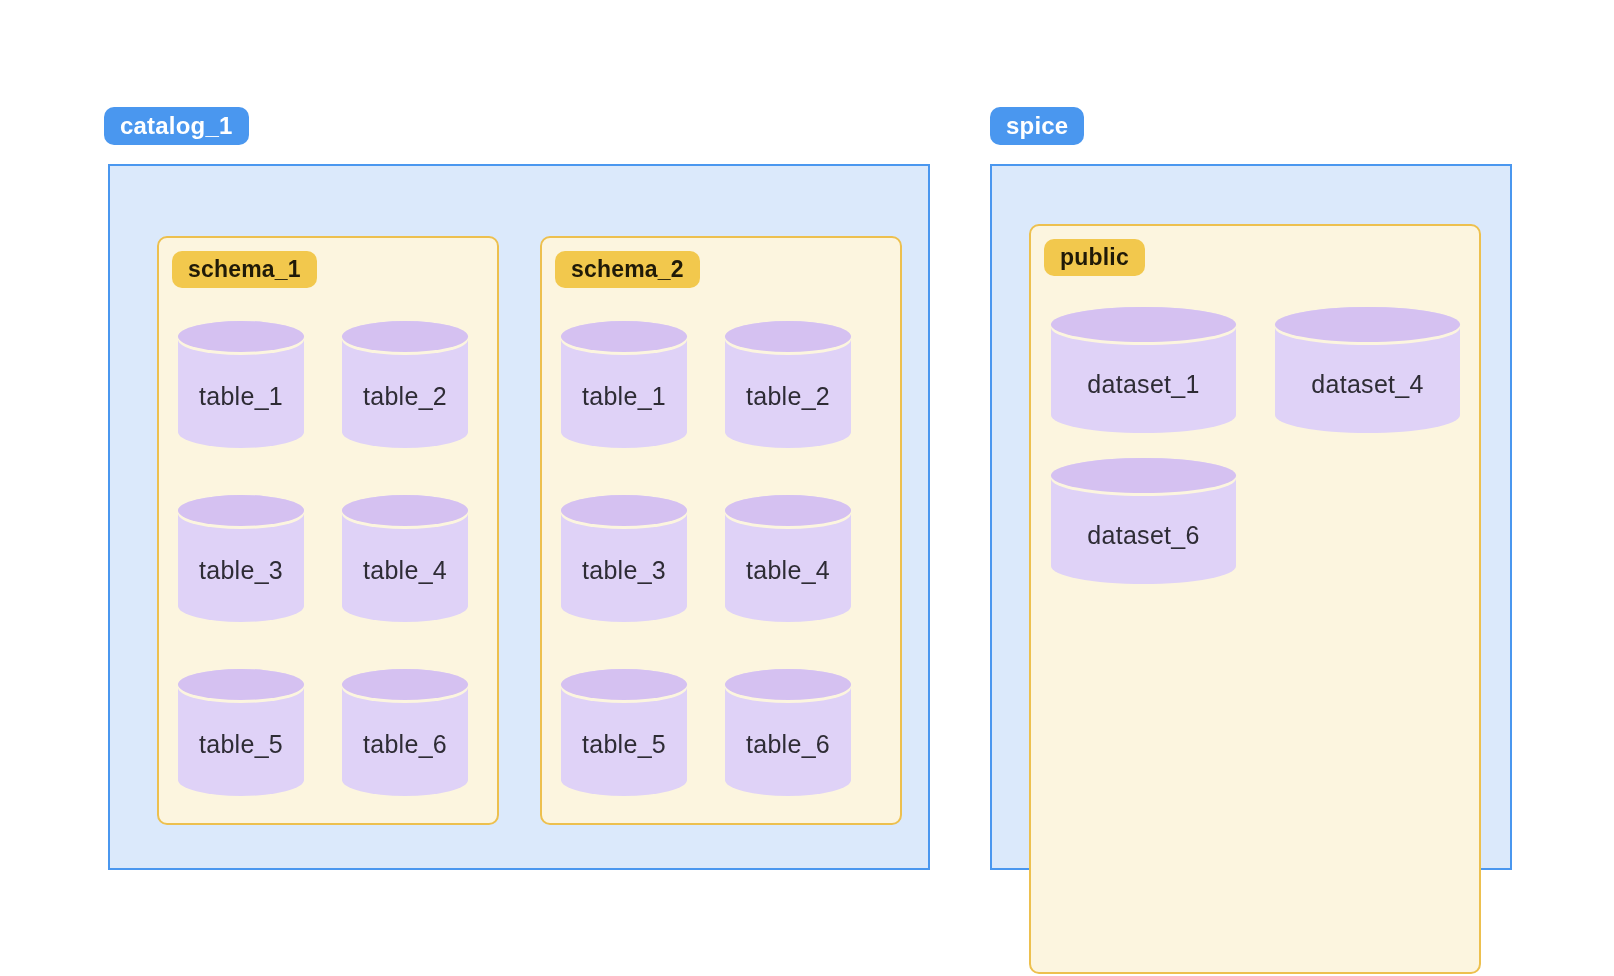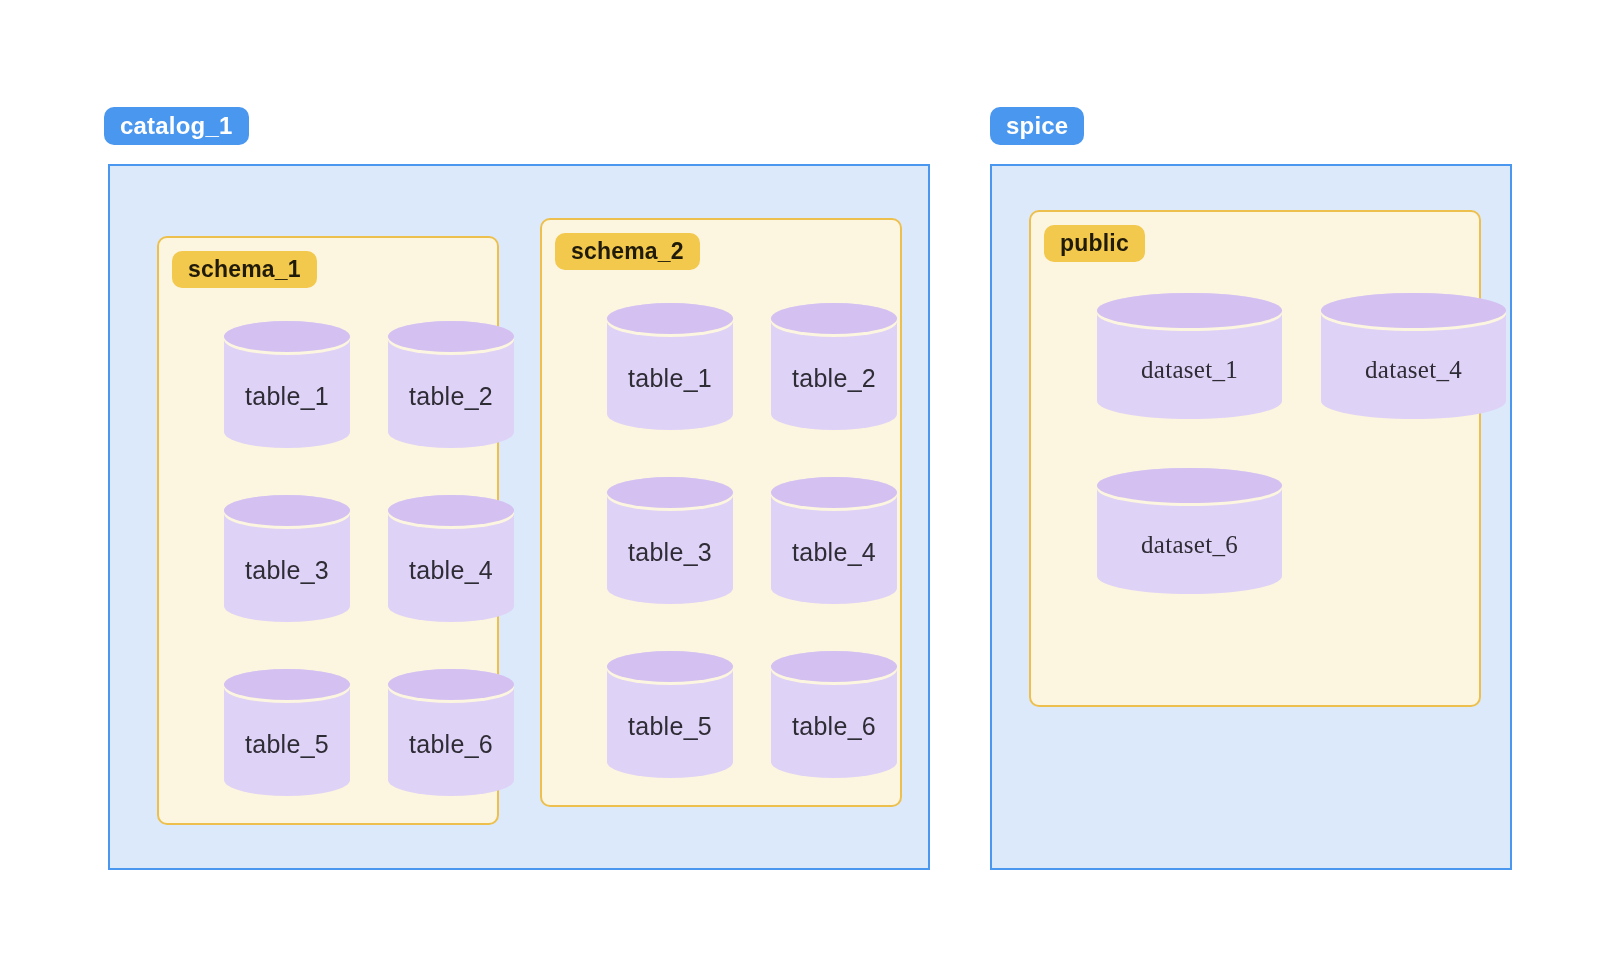--- a/index.html
+++ b/index.html
@@ -64,26 +64,24 @@
   .grid-sm {
     left: 19px;
     top: 83px;
     grid-template-columns: 126px 126px;
     gap: 47px 38px;
   }
   .grid-lg {
     left: 20px;
     top: 81px;
     grid-template-columns: 185px 185px;
-    gap: 49px 39px;
-    font-family: Liberation Serif, serif;
+    gap: 25px 39px;
   }
   .cyl {
     position: relative;
-    margin-left: 46px;
   }
   .cyl-sm { width: 126px; height: 127px; }
   .cyl-lg { width: 185px; height: 126px; }
   .cyl-body {
     position: absolute;
     left: 0; right: 0; top: 0; bottom: 0;
     background: var(--cylinder-body, #DFD2F7);
   }
   .cyl-sm .cyl-body { border-radius: 63px / 16px; }
   .cyl-lg .cyl-body { border-radius: 93px / 18px; }
@@ -147,21 +145,21 @@
           <div class="cyl-label">table_5</div>
         </div>
         <div class="cyl cyl-sm">
           <div class="cyl-body"></div>
           <div class="cyl-cap"></div>
           <div class="cyl-label">table_6</div>
         </div>
       </div>
     </div>
 
-    <div class="yellow-box" style="left:430px; top:52px; width:362px; height:589px;">
+    <div class="yellow-box" style="left:430px; top:70px; width:362px; height:589px;">
       <div class="badge badge-yellow">schema_2</div>
       <div class="grid grid-sm">
         <div class="cyl cyl-sm">
           <div class="cyl-body"></div>
           <div class="cyl-cap"></div>
           <div class="cyl-label">table_1</div>
         </div>
         <div class="cyl cyl-sm">
           <div class="cyl-body"></div>
           <div class="cyl-cap"></div>
@@ -189,21 +187,21 @@
         </div>
       </div>
     </div>
 
   </div>
 
   <div class="badge badge-blue" style="left:990px; top:107px;">spice</div>
 
   <div class="blue-box" style="left:990px; top:164px; width:522px; height:706px;">
 
-    <div class="yellow-box" style="left:37px; top:44px; width:452px; height:497px;">
+    <div class="yellow-box" style="left:37px; top:58px; width:452px; height:750px;">
       <div class="badge badge-yellow">public</div>
       <div class="grid grid-lg">
         <div class="cyl cyl-lg">
           <div class="cyl-body"></div>
           <div class="cyl-cap"></div>
           <div class="cyl-label">dataset_1</div>
         </div>
         <div class="cyl cyl-lg">
           <div class="cyl-body"></div>
           <div class="cyl-cap"></div>

